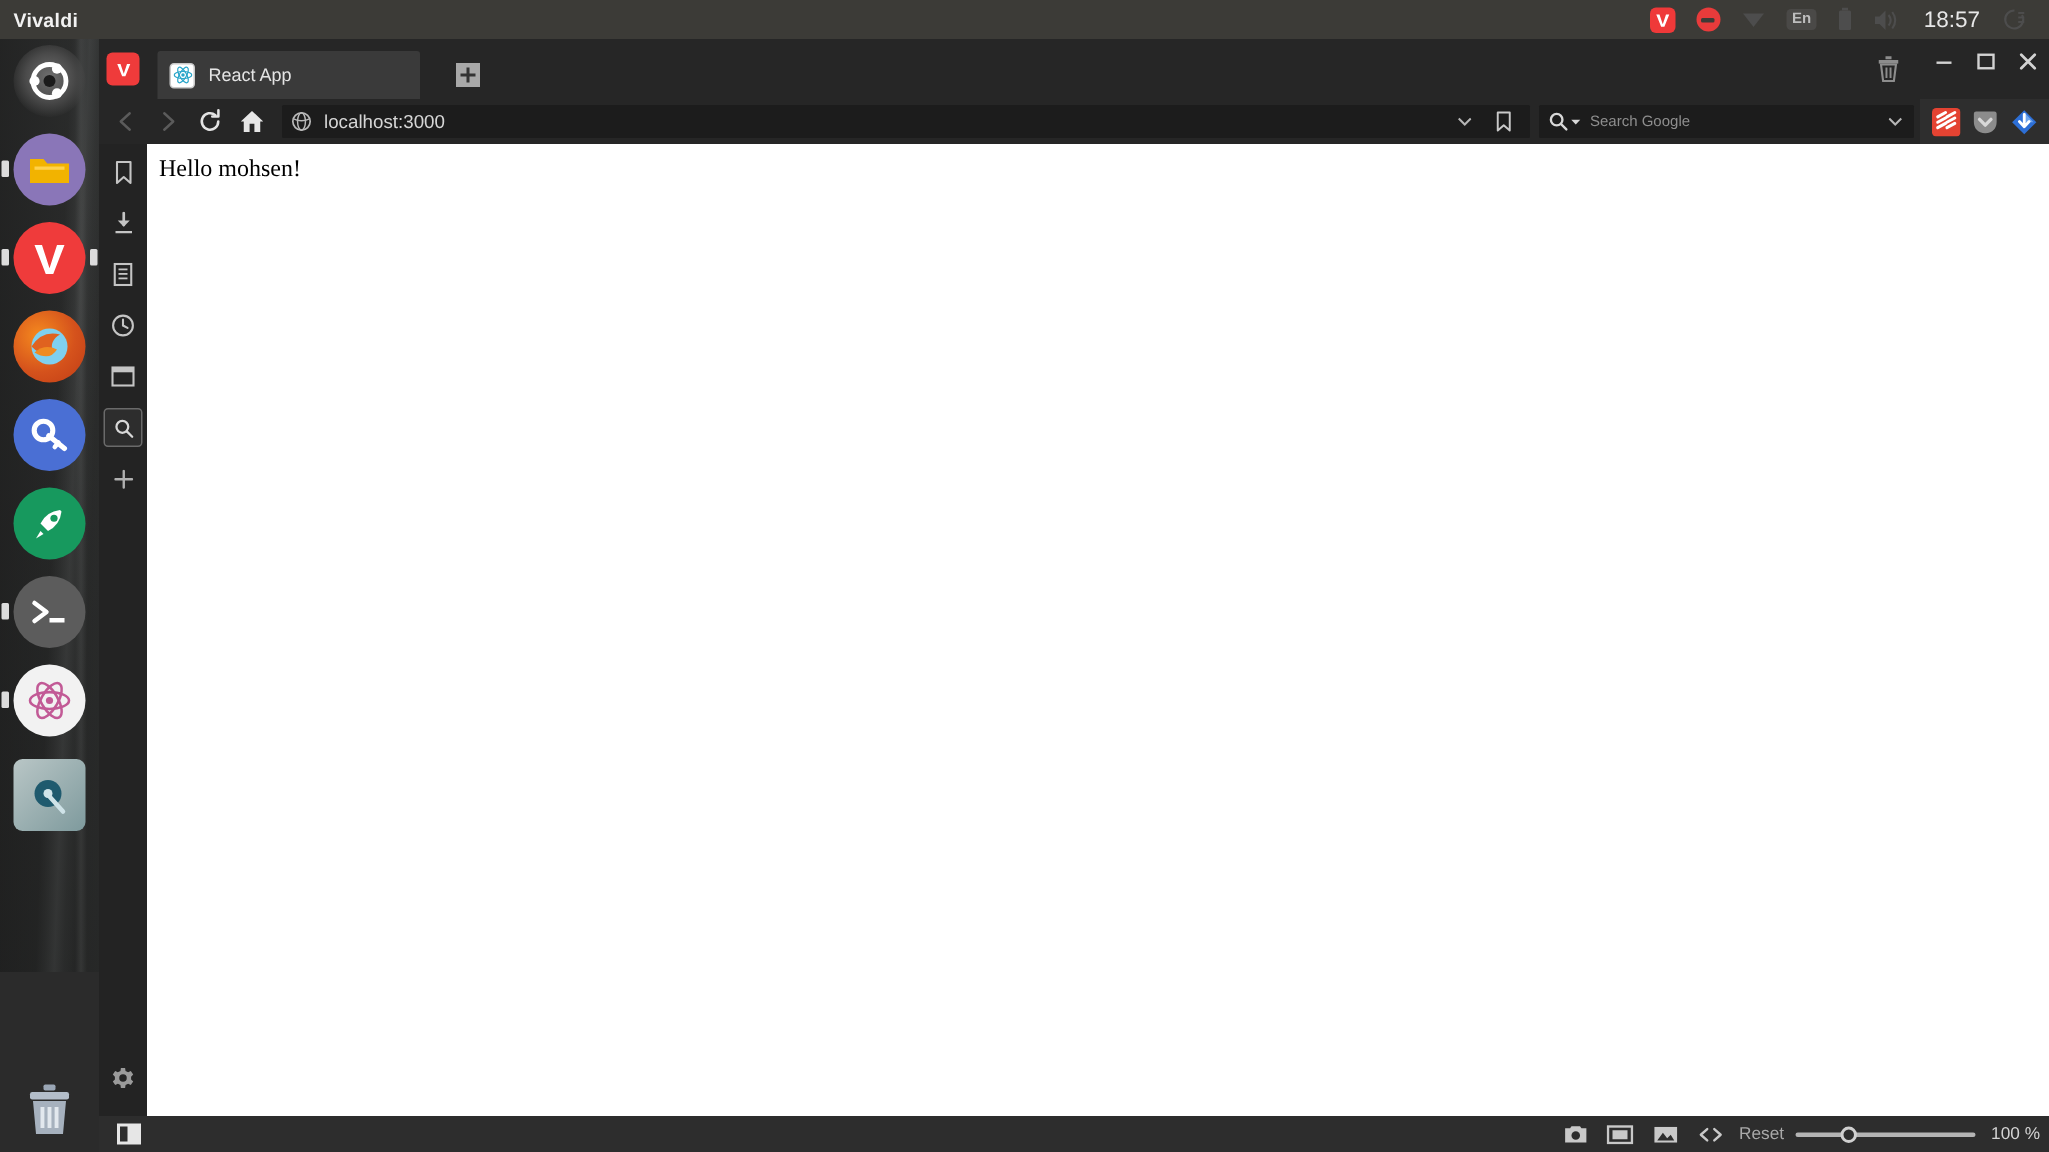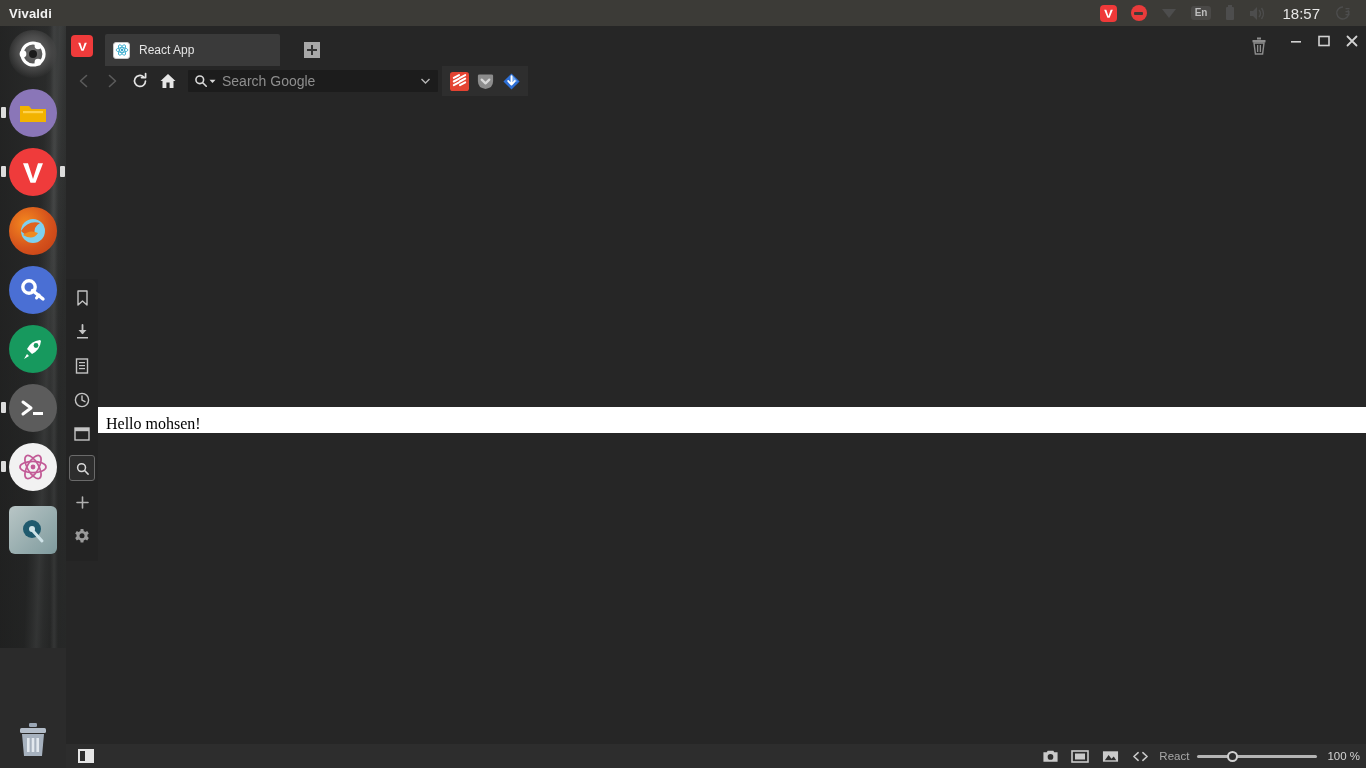--- a/index.html
+++ b/index.html
@@ -130,26 +130,26 @@
   .urlfield {
     flex: 1; height: 22px; background: #1c1c1c; margin-left: 6px; margin-right: 0;
     display: flex; align-items: center; padding: 0 6px; border-radius: 1px;
   }
   .url-text { color: #d6d6d6; font-size: 12.5px; margin-left: 8px; }
   .url-right { margin-left: auto; display: flex; align-items: center; }
   .searchfield {
     width: 250px; height: 22px; background: #1c1c1c; margin-left: 6px;
     display: flex; align-items: center; padding: 0 6px; border-radius: 1px;
   }
-  .search-ph { color: #8e8e8e; font-size: 14px; margin-left: 6px; }
+  .search-ph { color: #8e8e8e; font-size: 10px; margin-left: 6px; }
   .ext-strip { display: flex; align-items: center; height: 30px; background: #2e2e2e; padding: 0 4px; margin-left: 4px; }
   .ext-btn { width: 26px; height: 26px; display: flex; align-items: center; justify-content: center; }
 
   
-  .viv-body { flex: 1; display: flex; min-height: 0; align-items: center; }
+  .viv-body { flex: 1; display: flex; min-height: 0; }
   .panelbar {
     width: 32px; background: #232323; display: flex; flex-direction: column;
     align-items: center; padding-top: 6px; flex: 0 0 32px;
   }
   .panel-ico { width: 26px; height: 26px; display: flex; align-items: center; justify-content: center; margin-bottom: 8px; border-radius: 3px; }
   .panel-ico.active { border: 1px solid #6a6a6a; background: #2d2d2d; }
   .panel-spacer { flex: 1; }
   .page {
     flex: 1; background: #ffffff; position: relative; overflow: hidden;
   }
@@ -412,20 +412,42 @@
           <path d="M14.6 1.5 L14.6 5.6 L10.5 5.6" stroke="#e3e3e3" stroke-width="1.7" fill="none" stroke-linecap="round" stroke-linejoin="round"></path>
         </svg>
       </div>
       <div class="nav-btn">
         <svg width="18" height="18" viewBox="0 0 18 18">
           <path d="M9 2 L16.5 9 L14.5 9 L14.5 16 L3.5 16 L3.5 9 L1.5 9 Z" fill="#e6e6e6"></path>
           <rect x="7.4" y="10.5" width="3.2" height="5.5" fill="#262626"></rect>
         </svg>
       </div>
 
+      <div class="urlfield">
+        <span>
+          <svg width="14" height="14" viewBox="0 0 16 16">
+            <circle cx="8" cy="8" r="6.6" fill="none" stroke="#b9b9b9" stroke-width="1.3"></circle>
+            <ellipse cx="8" cy="8" rx="3" ry="6.6" fill="none" stroke="#b9b9b9" stroke-width="1.1"></ellipse>
+            <path d="M2 6 Q8 9 14 6" stroke="#b9b9b9" stroke-width="1.1" fill="none"></path>
+          </svg>
+        </span>
+        <span class="url-text">localhost:3000</span>
+        <span class="url-right">
+          <span style="padding:0 10px">
+            <svg width="9" height="6" viewBox="0 0 9 6">
+                <path d="M0.5 1 L4.5 5 L8.5 1" stroke="#b5b5b5" stroke-width="1.4" fill="none"></path>
+              </svg>
+          </span>
+          <span style="padding:0 6px">
+            <svg width="11" height="14" viewBox="0 0 11 14">
+                <path d="M1.5 1 L9.5 1 L9.5 13 L5.5 9.5 L1.5 13 Z" fill="none" stroke="#c9c9c9" stroke-width="1.3" stroke-linejoin="round"></path>
+              </svg>
+          </span>
+        </span>
+      </div>
 
       <div class="searchfield">
         <span>
           <svg width="14" height="14" viewBox="0 0 16 16">
             <circle cx="6.6" cy="6.6" r="4.4" fill="none" stroke="#d8d8d8" stroke-width="1.8"></circle>
             <path d="M10 10 L14 14" stroke="#d8d8d8" stroke-width="1.8" stroke-linecap="round"></path>
           </svg>
         </span>
         <span style="margin-left:1px">
           <svg width="7" height="5" viewBox="0 0 7 5">
@@ -547,21 +569,21 @@
             <rect x="1" y="1" width="16" height="11" fill="#c9c9c9"></rect>
             <path d="M3 10.5 L7 5 L10 9 L12.5 6.5 L15 10.5 Z" fill="#2d2d2d"></path>
           </svg>
         </div>
         <div class="sb-btn">
           <svg width="17" height="11" viewBox="0 0 18 11">
             <path d="M6.5 1.5 L2 5.5 L6.5 9.5" stroke="#c9c9c9" stroke-width="1.7" fill="none" stroke-linecap="round" stroke-linejoin="round"></path>
             <path d="M11.5 1.5 L16 5.5 L11.5 9.5" stroke="#c9c9c9" stroke-width="1.7" fill="none" stroke-linecap="round" stroke-linejoin="round"></path>
           </svg>
         </div>
-        <div class="sb-reset">React</div>
+        <div class="sb-reset">Reset</div>
         <div class="zoom-slider">
           <div class="zoom-track"></div>
           <div class="zoom-knob"></div>
         </div>
         <div class="zoom-val">100 %</div>
       </div>
     </div>
 
   </div>
 </div>

